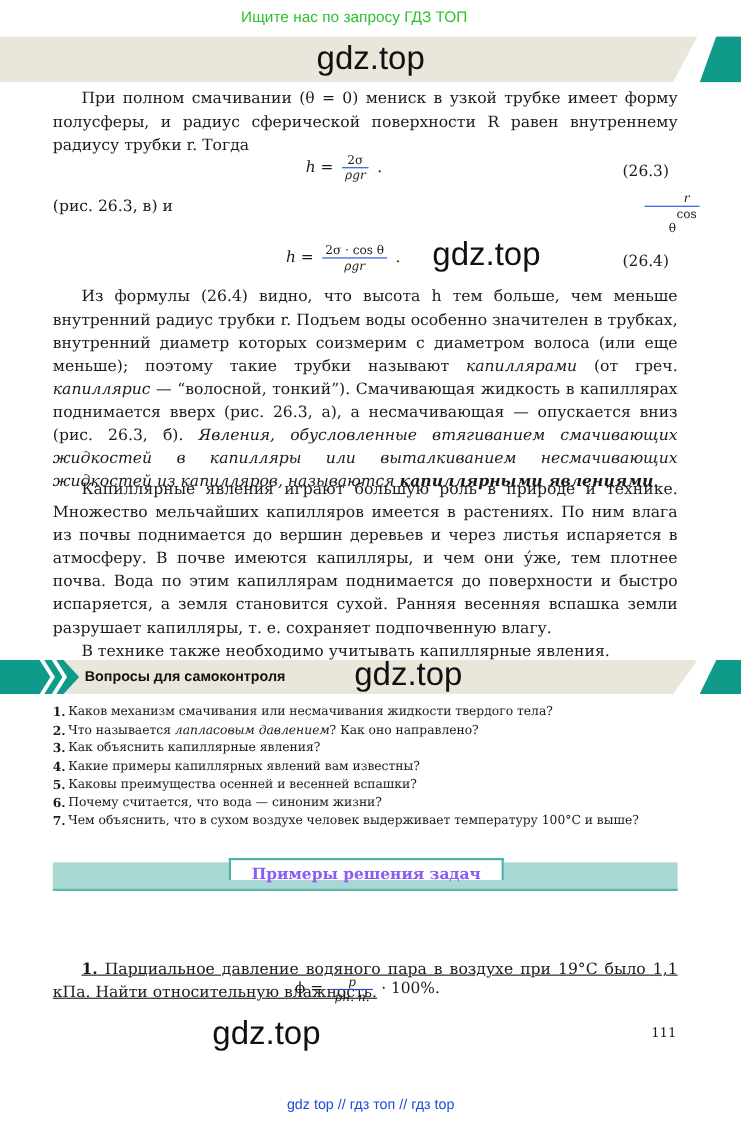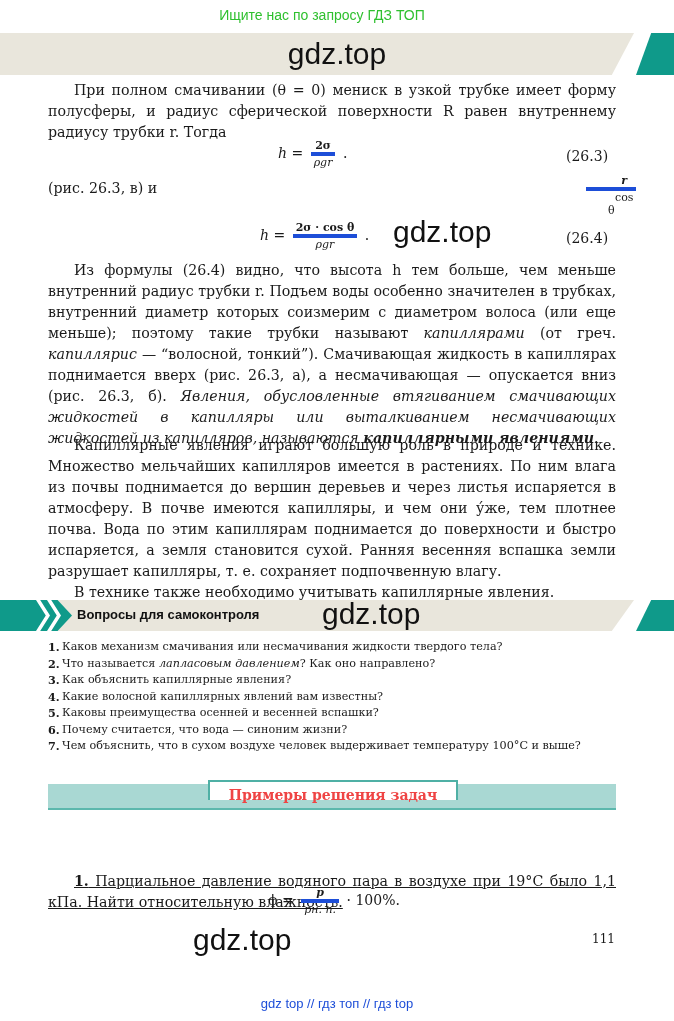--- a/index.html
+++ b/index.html
@@ -15,21 +15,21 @@
                background: #0f9a8a; clip-path: polygon(40% 0, 100% 0, 100% 100%, 0 100%); }
   .wm { font-family: "Liberation Sans", sans-serif; color: #111; }
   .wm-header { top: 37px; left: 0; width: 674px; text-align: center; font-size: 30px; }
   .para { left: 48px; width: 568px; font-size: 14.2px; line-height: 21px; text-align: justify; }
   .para p { margin: 0; }
   .ind { text-indent: 26px; }
   .it { font-style: italic; }
   .bi { font-style: italic; font-weight: bold; margin-top: 37px; }
   .formula { font-size: 14px; }
   .frac { display: inline-block; vertical-align: middle; text-align: center; font-size: 11px; line-height: 13px; margin: 0 3px; }
-  .frac .num { border-bottom: 4px solid #1d4ed8; padding: 0 3px; display: block; font-weight: bold; }
+  .frac .num { border-bottom: 1px solid #1d4ed8; padding: 0 3px; display: block; }
   .frac .den { display: block; padding: 0 3px; }
   .eqno { font-size: 14px; }
   .q-band { top: 600px; left: 0; width: 674px; height: 21px; }
   .q-bg { position: absolute; left: 0; top: 0; width: 634px; height: 31px; background: #e9e6dc;
           clip-path: polygon(0 0, 100% 0, 96.5% 100%, 0 100%); }
   .q-teal-left { position: absolute; left: 0; top: 0; width: 72px; height: 31px; background: #0f9a8a;
                  clip-path: polygon(0 0, 80% 0, 100% 50%, 80% 100%, 0 100%); }
   .q-teal-right { position: absolute; left: 636px; top: 0; width: 38px; height: 31px; background: #0f9a8a;
                   clip-path: polygon(40% 0, 100% 0, 100% 100%, 0 100%); }
   .chev { position: absolute; top: 0; width: 14px; height: 31px; background: #fff;
@@ -38,21 +38,21 @@
              font-weight: bold; font-size: 13px; color: #111; }
   .wm-q { top: 597px; left: 322px; font-size: 30px; }
   .questions { left: 48px; width: 570px; font-size: 11.2px; line-height: 16.5px; }
   .questions .q { display: flex; }
   .questions .qn { font-weight: bold; width: 14px; flex: none; }
   .ex-band { top: 784px; left: 48px; width: 568px; height: 26px; }
   .ex-bg { position: absolute; left: 0; top: 0; width: 568px; height: 24px; background: #a9d8d3;
            border-bottom: 2px solid #5cb8ad; }
   .ex-tab { position: absolute; left: 160px; top: -4px; width: 250px; height: 20px; background: #fff;
             border: 2px solid #4fb0a5; border-bottom: none; box-sizing: border-box; text-align: center;
-            font-weight: bold; font-size: 14px; line-height: 26px; color: #ef4444; }
+            font-weight: bold; font-size: 14px; line-height: 26px; color: #8b5cf6; }
   .page-num { top: 932px; left: 592px; font-size: 12px; }
   .wm-mid { top: 215px; left: 393px; font-size: 30px; }
   .wm-bottom { top: 923px; left: 193px; font-size: 30px; }
   .footer { top: 996px; left: 0; width: 674px; text-align: center; font-family: "Liberation Sans", sans-serif;
             font-size: 13px; color: #1d4ed8; }
 </style>
 </head>
 <body>
 
 <div class="abs top-banner">Ищите нас по запросу ГДЗ ТОП</div>
@@ -127,21 +127,21 @@
   <div class="q">
       <span class="qn">2.</span>
       <span><span>Что называется </span><span class="it">лапласовым давлением</span><span>? Как оно направлено?</span></span>
     </div>
   <div class="q">
       <span class="qn">3.</span>
       <span>Как объяснить капиллярные явления?</span>
     </div>
   <div class="q">
       <span class="qn">4.</span>
-      <span>Какие волосной капиллярных явлений вам известны?</span>
+      <span>Какие примеры капиллярных явлений вам известны?</span>
     </div>
   <div class="q">
       <span class="qn">5.</span>
       <span>Каковы преимущества осенней и весенней вспашки?</span>
     </div>
   <div class="q">
       <span class="qn">6.</span>
       <span>Почему считается, что вода — синоним жизни?</span>
     </div>
   <div class="q">

